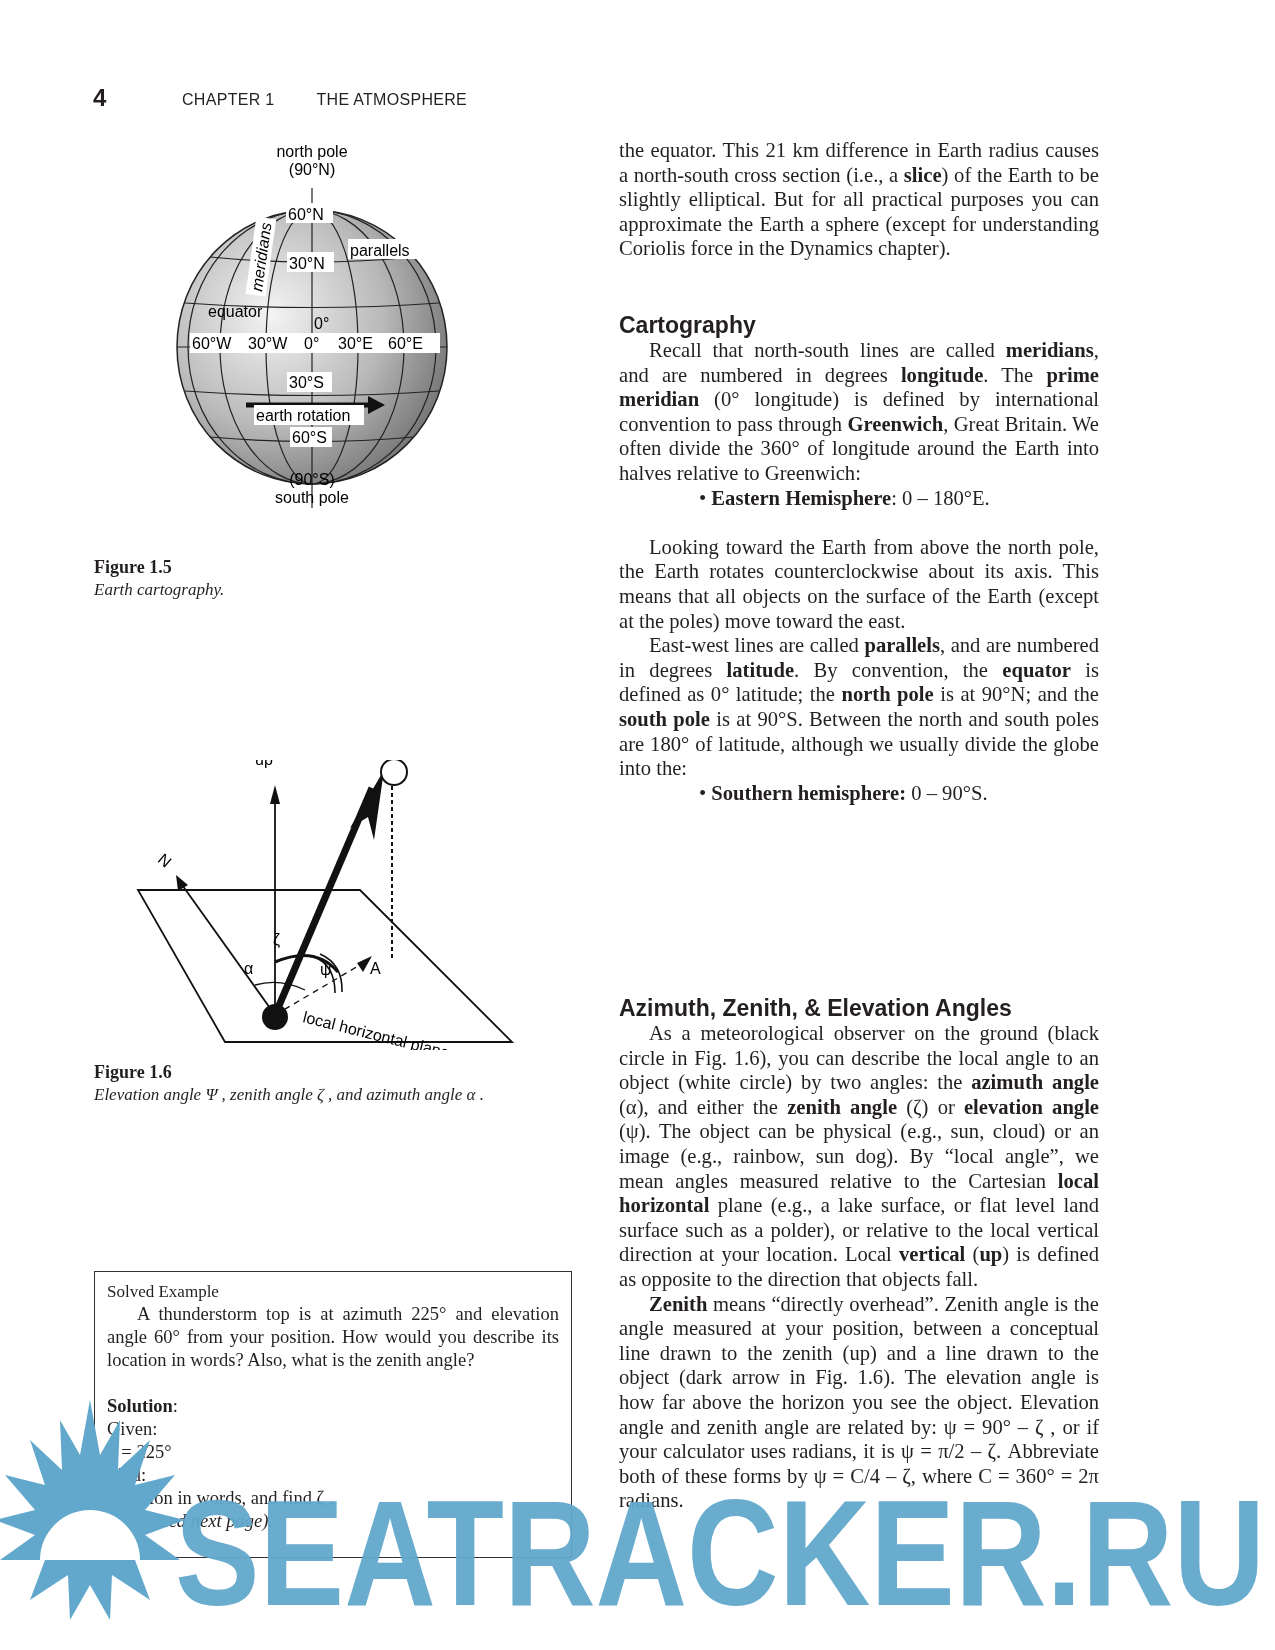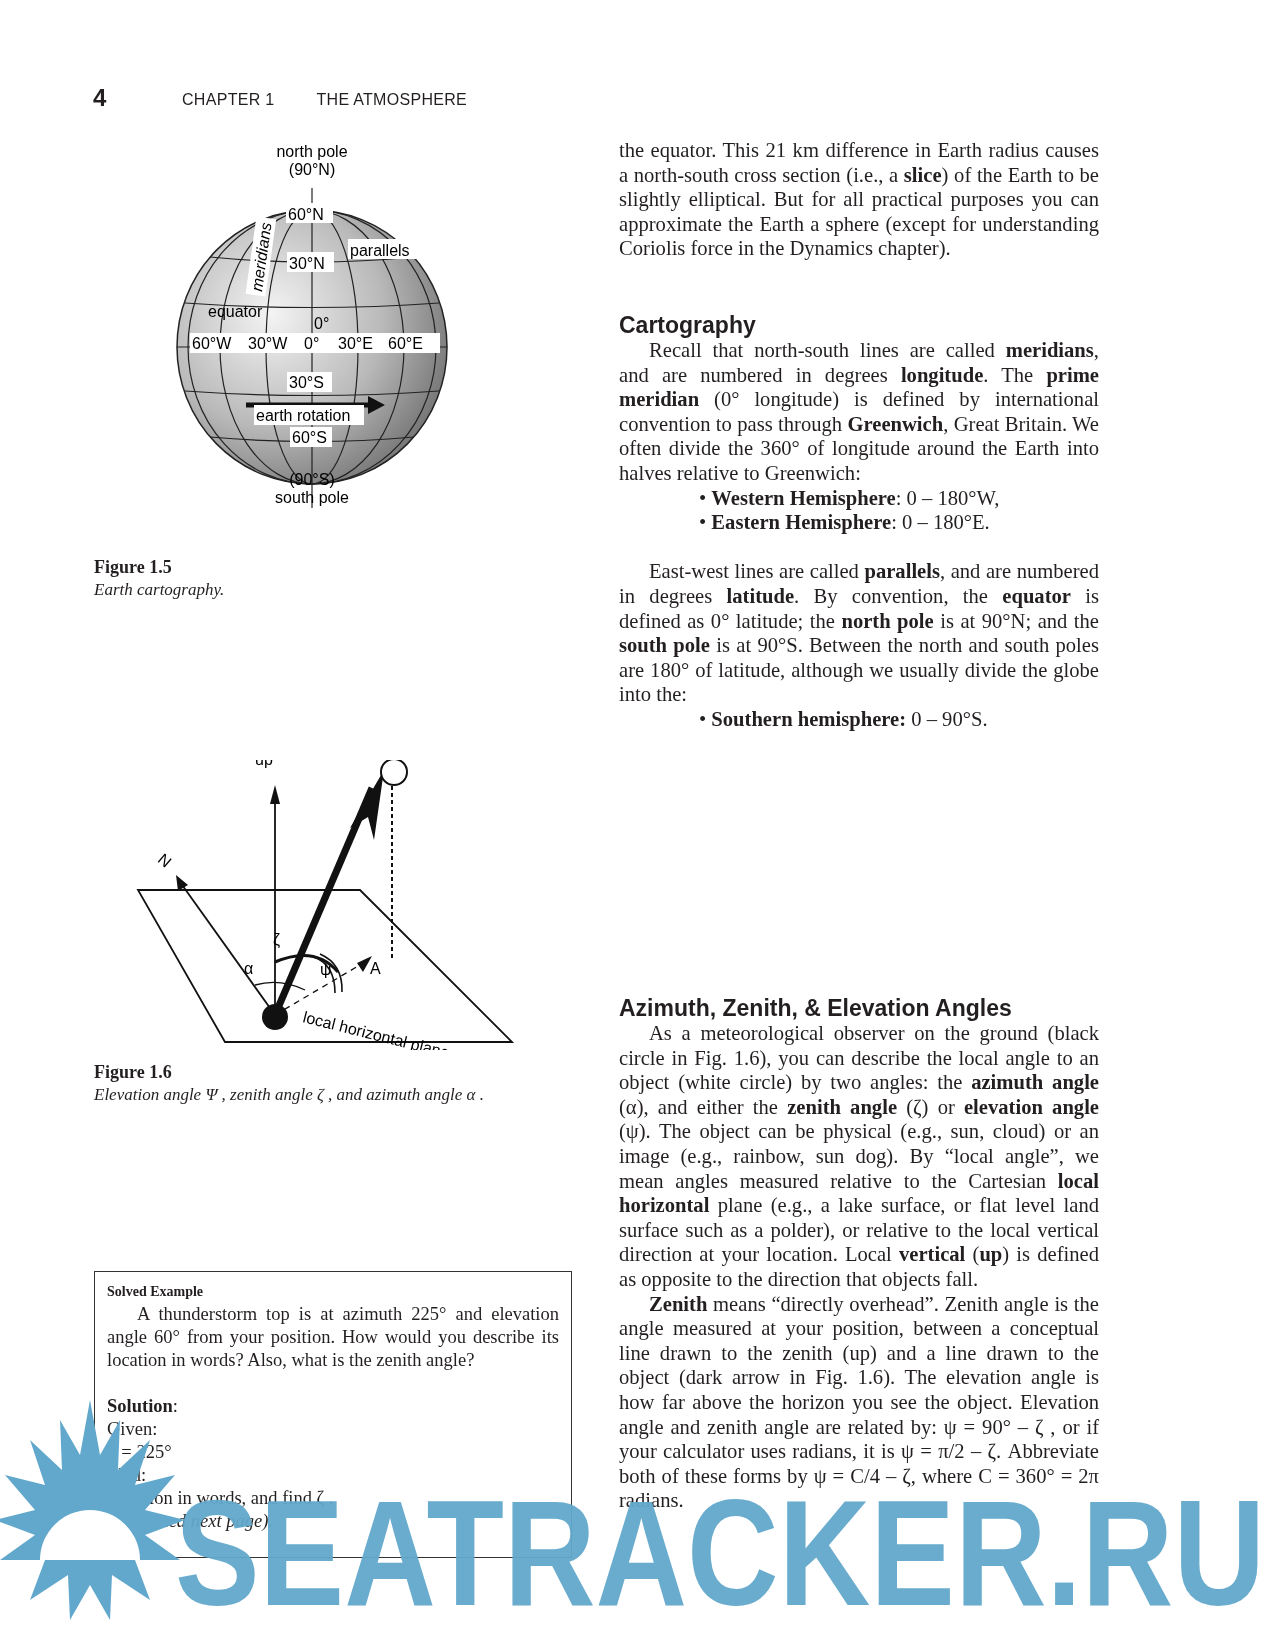--- a/index.html
+++ b/index.html
@@ -14,21 +14,21 @@
   .ind { text-indent:30px; }
   .h2 { font-family:"Liberation Sans",sans-serif; font-weight:bold; font-size:23px; margin:0; line-height:26px; }
   .bullet { padding-left:80px; text-align:left; }
   b { font-weight:bold; }
 
   .fig-label { position:absolute; left:94px; font-family:"Liberation Serif",serif; font-weight:bold; font-size:18px; }
   .fig-cap { position:absolute; left:94px; font-family:"Liberation Serif",serif; font-style:italic; font-size:17px; }
 
   .solved { position:absolute; left:94px; top:1271px; width:478px; height:287px; border:1.5px solid #333; box-sizing:border-box; padding:8px 12px; font-family:"Liberation Serif",serif; font-size:18.5px; line-height:23px; }
   .solved p { margin:0; }
-  .solved .ttl { font-weight:bold; font-size:14px; }
+  .solved .ttl { font-weight:normal; font-size:17px; }
   .solved .body { text-indent:30px; text-align:justify; }
   .row { display:flex;flex-direction:column; }
   .row .k { width:58px; }
 
   svg text { font-family:"Liberation Sans",sans-serif; }
   .watermark { position:absolute; left:0; top:1360px; width:1275px; height:290px; pointer-events:none; }
 </style>
 </head>
 <body>
 
@@ -146,23 +146,23 @@
     </div>
 </div>
 
 <div class="rcol" style="top:138px;">
   <p><span>the equator.  This 21 km difference in Earth radius causes a north-south cross section (i.e., a </span><b>slice</b><span>) of the Earth to be slightly elliptical.  But for all practical purposes you can approximate the Earth a sphere (except for understanding Coriolis force in the Dynamics chapter).</span></p>
 </div>
 
 <div class="rcol" style="top:312px;">
   <p class="h2">Cartography</p>
   <p class="ind"><span>Recall that north-south lines are called </span><b>meridians</b><span>, and are numbered in degrees </span><b>longitude</b><span>.  The </span><b>prime meridian</b><span> (0° longitude) is defined by international convention to pass through </span><b>Greenwich</b><span>, Great Britain.  We often divide the 360° of longitude around the Earth into halves relative to Greenwich:</span></p>
-  <p class="bullet">• <b>Western Hemisphere</b><span>:  0 – 180°W,</span></p>
   <p class="bullet">• <b>Eastern Hemisphere</b><span>:  0 – 180°E.</span></p>
   <p>&nbsp;</p>
+  <p class="ind">Looking toward the Earth from above the north pole, the Earth rotates counterclockwise about its axis.  This means that all objects on the surface of the Earth (except at the poles) move toward the east.</p>
   <p class="ind"><span>East-west lines are called </span><b>parallels</b><span>, and are numbered in degrees </span><b>latitude</b><span>.  By convention, the </span><b>equator</b><span> is defined as 0° latitude; the </span><b>north pole</b><span> is at 90°N; and the </span><b>south pole</b><span> is at 90°S.  Between the north and south poles are 180° of latitude, although we usually divide the globe into the:</span></p>
   <p class="bullet">• <b>Southern hemisphere:</b><span> 0 – 90°S.</span></p>
   <p>&nbsp;</p>
 </div>
 
 <div class="rcol" style="top:995px;">
   <p class="h2">Azimuth, Zenith, &amp; Elevation Angles</p>
   <p class="ind"><span>As a meteorological observer on the ground (black circle in Fig. 1.6), you can describe the local angle to an object (white circle) by two angles: the </span><b>azimuth angle</b><span> (α), and either the </span><b>zenith angle</b><span> (ζ) or </span><b>elevation angle</b><span> (ψ).  The object can be physical (e.g., sun, cloud) or an image (e.g.,  rainbow, sun dog). By “local angle”, we mean angles measured relative to the Cartesian </span><b>local horizontal</b><span> plane (e.g., a lake surface, or flat level land surface such as a polder), or relative to the local vertical direction at your location.  Local </span><b>vertical</b><span> (</span><b>up</b><span>) is defined as opposite to the direction that objects fall.</span></p>
   <p class="ind"><b>Zenith</b><span> means “directly overhead”.  Zenith angle is the angle measured at your position, between a conceptual line drawn to the zenith (up) and a line drawn to the object (dark arrow in Fig. 1.6).  The elevation angle is how far above the horizon you see the object.  Elevation angle and zenith angle are related by:  ψ = 90° – ζ , or if your calculator uses radians, it is ψ = π/2 – ζ.  Abbreviate both of these forms by ψ = C/4  – ζ, where C = 360° = 2π radians.</span></p>
 </div>

